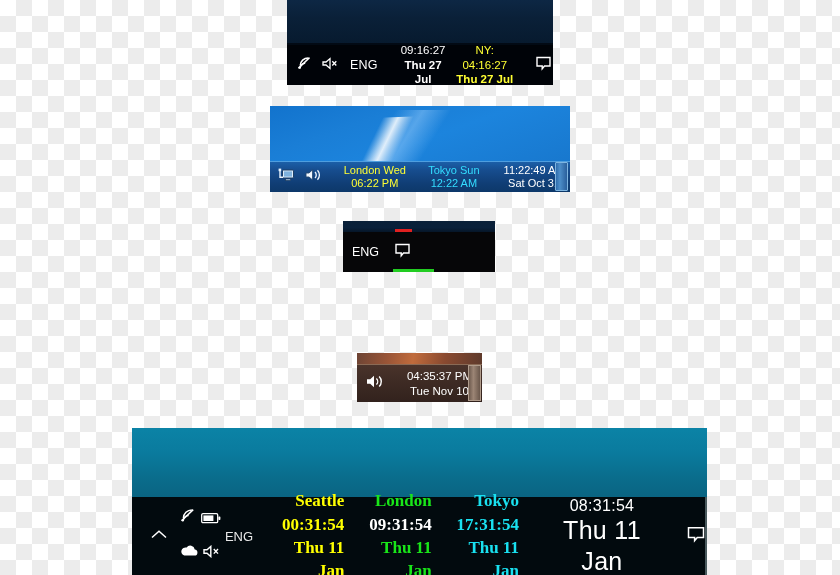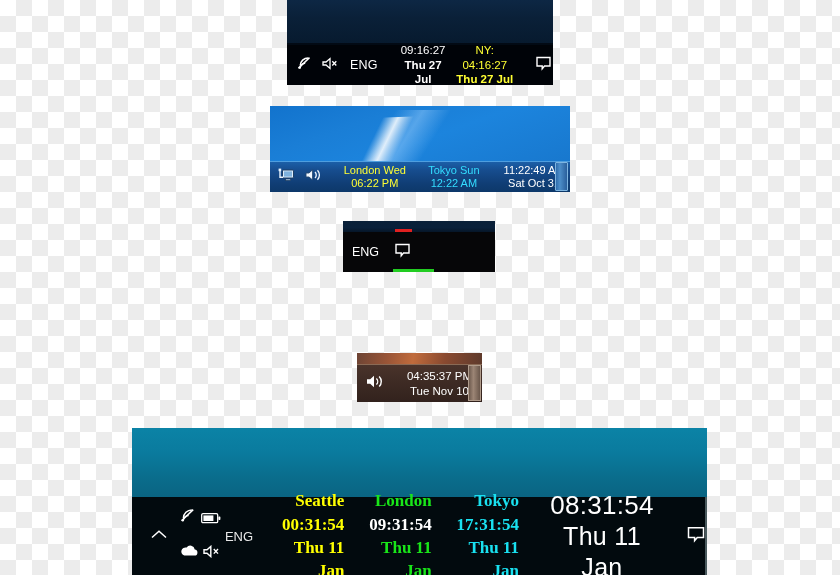--- a/index.html
+++ b/index.html
@@ -144,21 +144,21 @@
   #w6 .icongrid {
     margin-left:10px; width:46px; height:58px; position:relative;
   }
   #w6 .icongrid .ic { position:absolute; }
   #w6 .lang { color:#e8e8e8; font-size:13px; margin-left:8px; }
   #w6 .clocks { display:flex; align-items:center; gap:23px; margin-left:27px; }
   #w6 .clk { text-align:right; line-height:1.38; font-size:17px; font-weight:bold;font-family:Liberation Serif, serif; }
   #w6 .mainclock {
     margin-left:31px; text-align:center; color:#ffffff; line-height:1.22;
   }
-  #w6 .mainclock .t { font-size:26px; font-weight:300; letter-spacing:.3px; }
+  #w6 .mainclock .t { font-size:16px; font-weight:300; letter-spacing:.3px; }
   #w6 .mainclock .d { font-size:25px; font-weight:300; letter-spacing:.3px; }
   #w6 .action { margin-left:31px; }
   #w6 .edge {
     position:absolute; right:0; top:69px; width:2px; height:78px;
     background:#4a5a5e;
   }
 </style>
 </head>
 <body>
 

